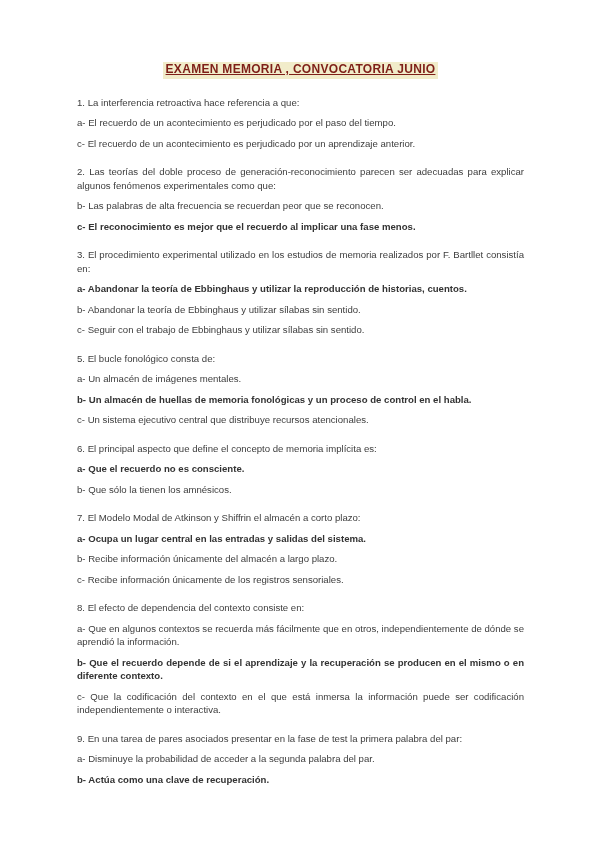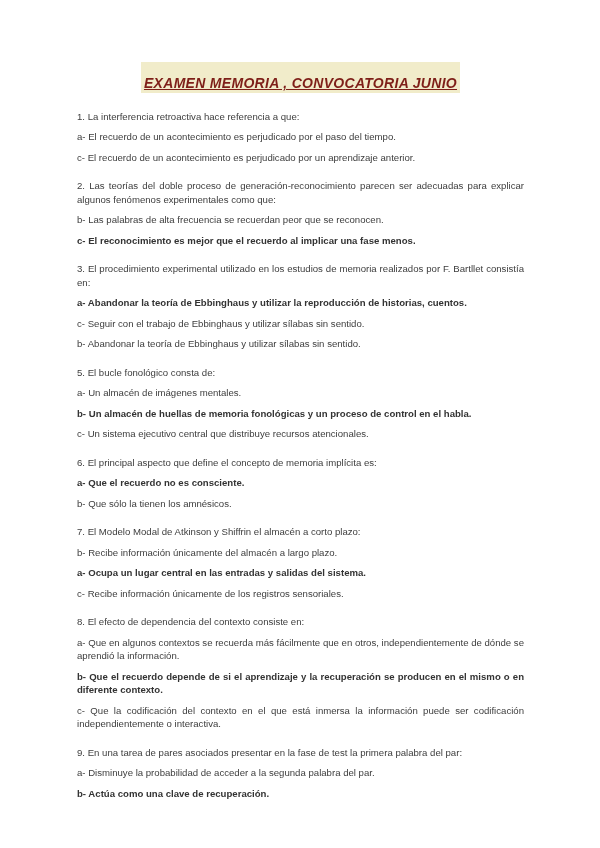--- a/index.html
+++ b/index.html
@@ -22,25 +22,24 @@
   }
   .title-wrap {
     text-align: center;
     margin: 0 0 17px 0;
   }
   .doc-title {
     display: inline-block;
     background: var(--title-highlight, #f1ecca);
     color: var(--title-text, #7e1f18);
     font-weight: 700;
-    font-size: 14px;
+    font-size: 12px;
     letter-spacing: 0.3px;
     text-decoration: underline;
-    padding: 15px 3px 2px 3px;
-    font-style: italic;
+    padding: 1px 3px 2px 3px;
   }
   .q {
     margin: 0 0 15px 0;
   }
   .line {
     margin: 7px;
     text-align: justify;
   }
   .bold {
     font-weight: 700;
@@ -61,38 +60,38 @@
         <p class="line opt">c- El recuerdo de un acontecimiento es perjudicado por un aprendizaje anterior.</p>
       </section>
       <section class="q">
         <p class="line qtext">2. Las teorías del doble proceso de generación-reconocimiento parecen ser adecuadas para explicar algunos fenómenos experimentales como que:</p>
         <p class="line opt">b- Las palabras de alta frecuencia se recuerdan peor que se reconocen.</p>
         <p class="line opt bold">c- El reconocimiento es mejor que el recuerdo al implicar una fase menos.</p>
       </section>
       <section class="q">
         <p class="line qtext">3. El procedimiento experimental utilizado en los estudios de memoria realizados por F. Bartllet consistía en:</p>
         <p class="line opt bold">a- Abandonar la teoría de Ebbinghaus y utilizar la reproducción de historias, cuentos.</p>
+        <p class="line opt">b- Abandonar la teoría de Ebbinghaus y utilizar sílabas sin sentido.</p>
         <p class="line opt">c- Seguir con el trabajo de Ebbinghaus y utilizar sílabas sin sentido.</p>
-        <p class="line opt">b- Abandonar la teoría de Ebbinghaus y utilizar sílabas sin sentido.</p>
       </section>
       <section class="q">
         <p class="line qtext">5. El bucle fonológico consta de:</p>
         <p class="line opt">a- Un almacén de imágenes mentales.</p>
         <p class="line opt bold">b- Un almacén de huellas de memoria fonológicas y un proceso de control en el habla.</p>
         <p class="line opt">c- Un sistema ejecutivo central que distribuye recursos atencionales.</p>
       </section>
       <section class="q">
         <p class="line qtext">6. El principal aspecto que define el concepto de memoria implícita es:</p>
         <p class="line opt bold">a- Que el recuerdo no es consciente.</p>
         <p class="line opt">b- Que sólo la tienen los amnésicos.</p>
       </section>
       <section class="q">
         <p class="line qtext">7. El Modelo Modal de Atkinson y Shiffrin el almacén a corto plazo:</p>
+        <p class="line opt bold">a- Ocupa un lugar central en las entradas y salidas del sistema.</p>
         <p class="line opt">b- Recibe información únicamente del almacén a largo plazo.</p>
-        <p class="line opt bold">a- Ocupa un lugar central en las entradas y salidas del sistema.</p>
         <p class="line opt">c- Recibe información únicamente de los registros sensoriales.</p>
       </section>
       <section class="q">
         <p class="line qtext">8. El efecto de dependencia del contexto consiste en:</p>
         <p class="line opt">a- Que en algunos contextos se recuerda más fácilmente que en otros, independientemente de dónde se aprendió la información.</p>
         <p class="line opt bold">b- Que el recuerdo depende de si el aprendizaje y la recuperación se producen en el mismo o en diferente contexto.</p>
         <p class="line opt">c- Que la codificación del contexto en el que está inmersa la información puede ser codificación independientemente o interactiva.</p>
       </section>
       <section class="q">
         <p class="line qtext">9. En una tarea de pares asociados presentar en la fase de test la primera palabra del par:</p>

